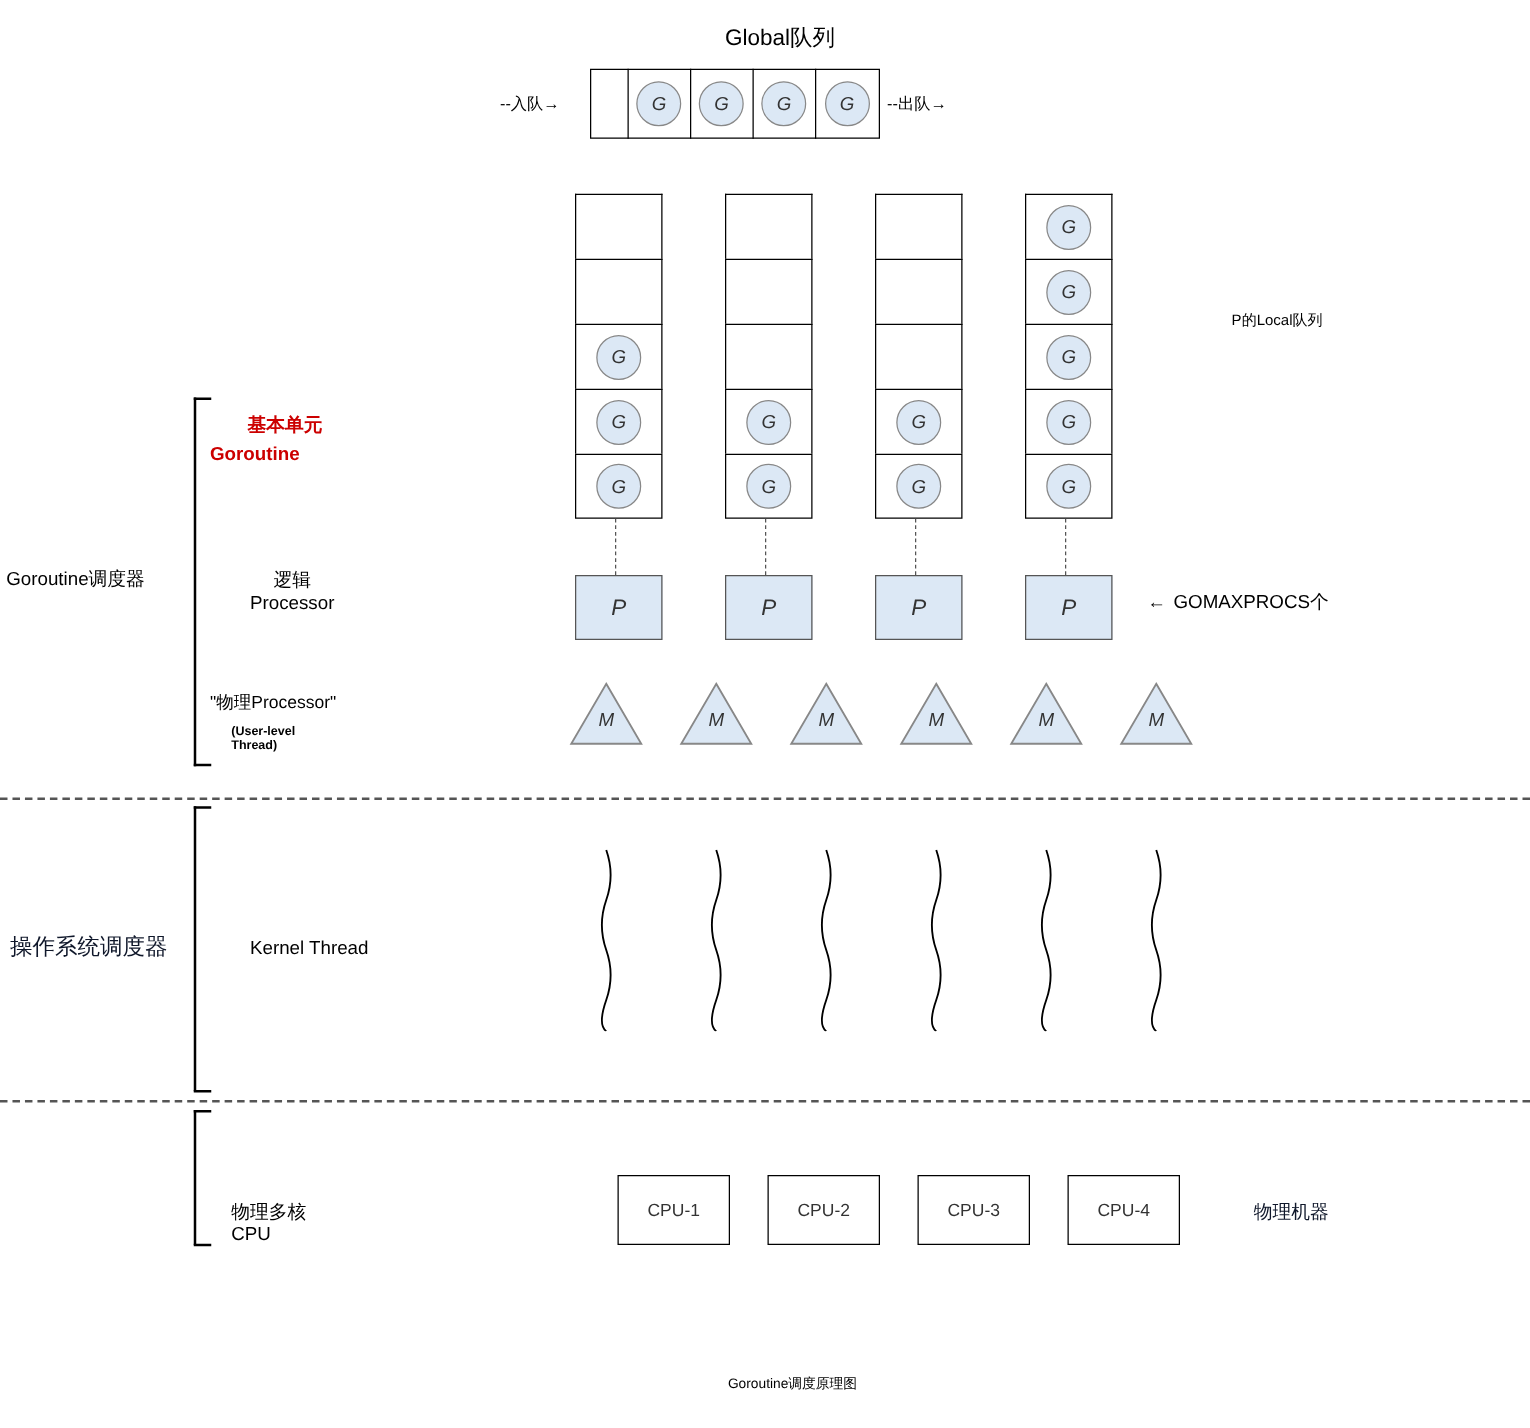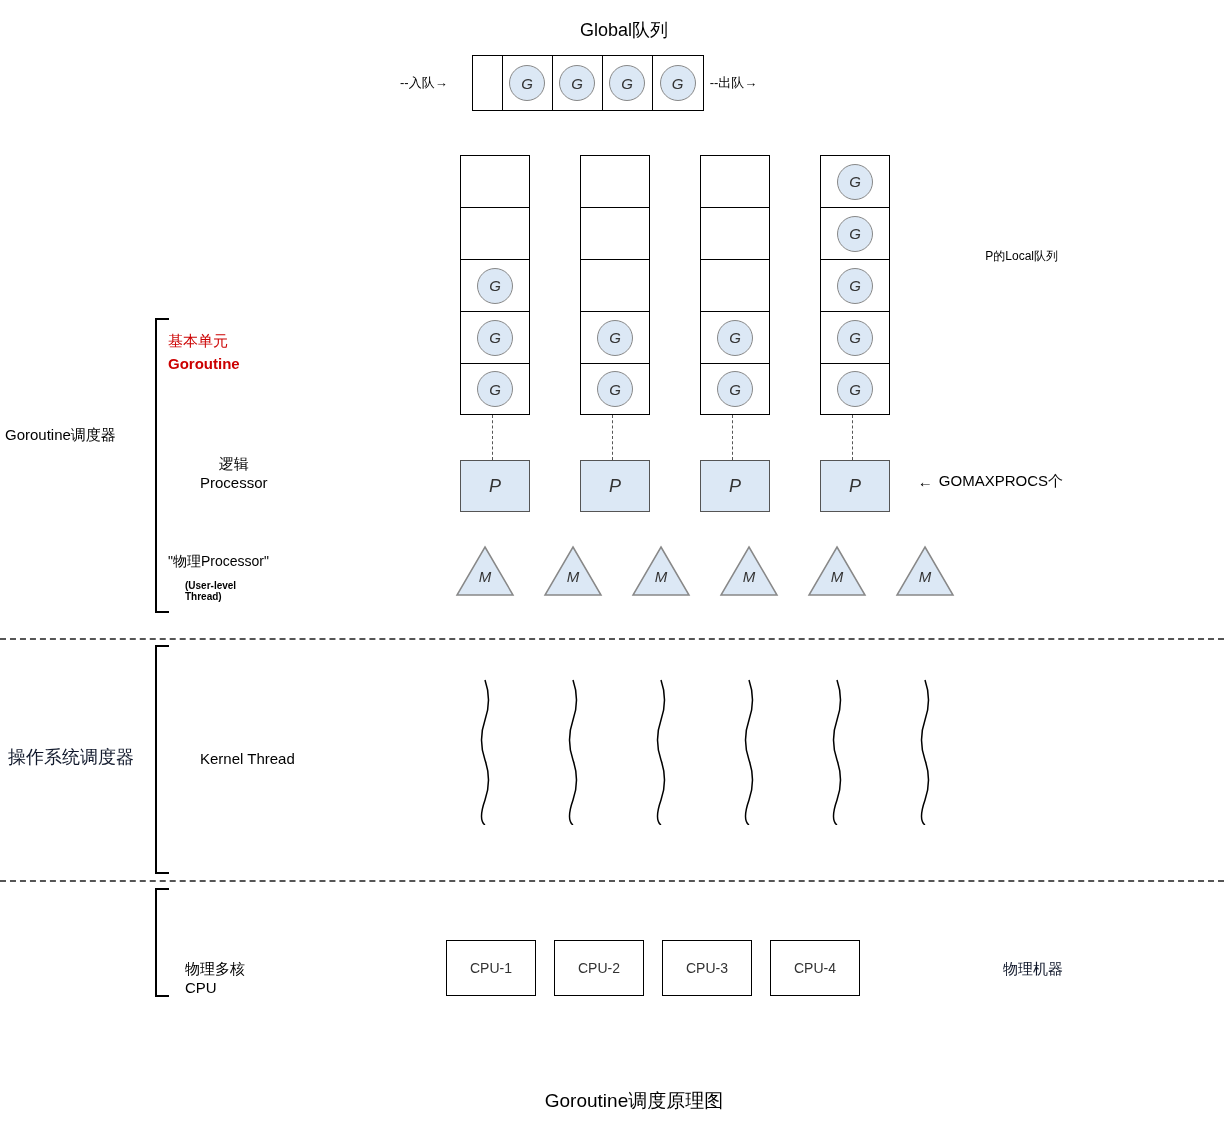--- a/index.html
+++ b/index.html
@@ -310,23 +310,23 @@
       left: 185px;
       font-size: 15px;
       color: #000;
       text-align: left;
     }
 
     
     .cpu-boxes-wrapper {
       position: absolute;
       top: 940px;
-      left: 446px;
-      display: flex;
-      gap: 18px;
+      left: 494px;
+      display: flex;
+      gap: 30px;
     }
 
     .cpu-box {
       width: 90px;
       height: 56px;
       border: 1.5px solid #000;
       display: flex;
       align-items: center;
       justify-content: center;
       font-size: 14px;
@@ -394,29 +394,29 @@
       background: #000;
     }
 
     
     .bottom-title {
       position: absolute;
       bottom: 28px;
       left: 0;
       width: 1224px;
       text-align: center;
-      font-size: 19px;
+      font-size: 11px;
       color: #000;
       padding-left: 44px;
     }
 
     
     .goroutine-sched-outer {
       position: absolute;
-      top: 426px;
+      top: 454px;
       left: 5px;
       font-size: 15px;
       color: #000;
     }
   </style>
 </head>
 <body>
 
 <div class="diagram-container">
 
@@ -509,21 +509,21 @@
   <div class="dashed-arrow" style="left: 852px;"></div>
 
   <div class="p-boxes-wrapper">
     <div class="p-box">P</div>
     <div class="p-box">P</div>
     <div class="p-box">P</div>
     <div class="p-box">P</div>
   </div>
 
   <div class="basic-unit-label">
-    <div style="font-weight:normal;">基本单元</div>
+    <div style="font-weight:bold;margin-left:30px;">基本单元</div>
     <div style="font-weight:bold;">Goroutine</div>
   </div>
 
   <div class="logical-processor-label">
     <div>逻辑</div>
     <div>Processor</div>
   </div>
 
   <div class="bracket-line-goroutine"></div>
   <div class="bracket-top-goroutine"></div>

